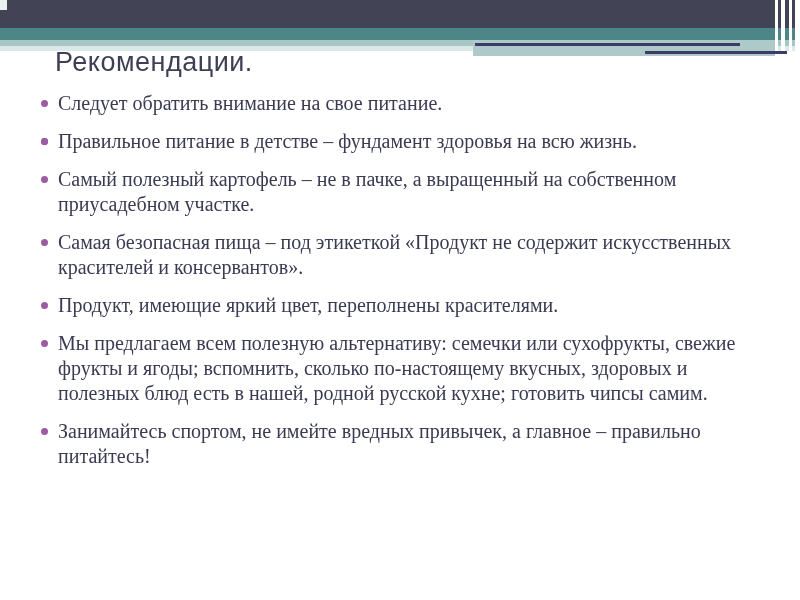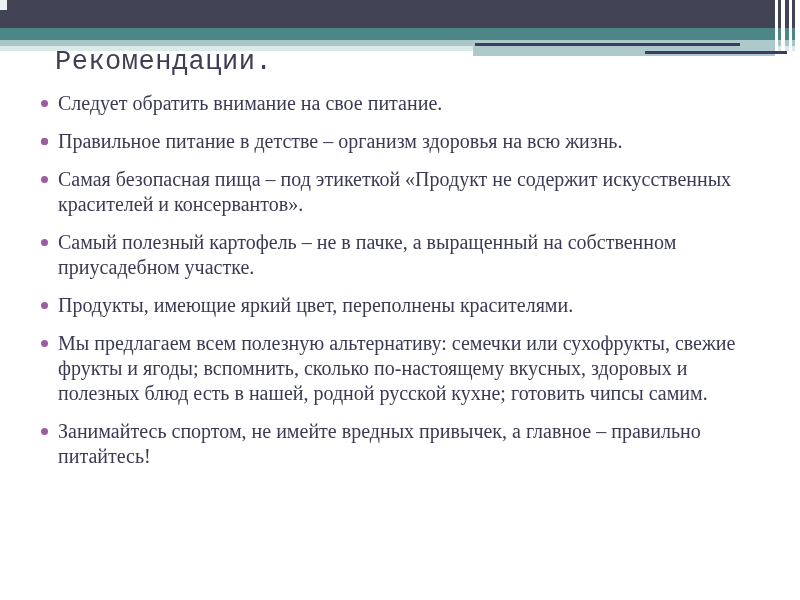--- a/index.html
+++ b/index.html
@@ -28,21 +28,21 @@
   .hdr-block{position:absolute;left:473px;top:40px;width:304px;height:16px;background:var(--right-block);}
   .gap{position:absolute;top:0;height:57px;background:var(--slide-bg);}
   .gap.g1{left:775px;width:3px;}
   .gap.g2{left:781px;width:4px;}
   .gap.g3{left:789px;width:3px;}
   .gap.g4{left:795px;width:5px;}
   .hdr-line1{position:absolute;left:475px;top:43px;width:265px;height:3px;background:var(--accent-line);}
   .hdr-line2{position:absolute;left:645px;top:51px;width:142px;height:3px;background:var(--accent-line);}
 
   
-  .title{position:absolute;left:55px;top:46px;font-family:Liberation Mono, monospace;
+  .title{position:absolute;left:55px;top:46px;font-family:Liberation Sans, sans-serif;
          font-size:27px;line-height:32px;font-weight:400;color:var(--title-text);letter-spacing:.5px;}
 
   
   .content{position:absolute;left:41px;top:91px;width:730px;}
   ul.bullets{list-style:none;}
   ul.bullets li{position:relative;padding-left:17px;margin-bottom:13px;
                 font-size:20px;line-height:25px;color:var(--body-text);}
   ul.bullets .dot{position:absolute;left:0;top:9px;width:7px;height:7px;border-radius:50%;
                   background:var(--bullet-dot);}
 </style>
@@ -63,22 +63,22 @@
   <div class="gap g4"></div>
   <div class="hdr-line1"></div>
   <div class="hdr-line2"></div>
 
   <h1 class="title">Рекомендации.</h1>
 
   <div class="content">
     <ul class="bullets">
         <li><span class="dot"></span><span>Следует обратить внимание на свое питание.</span></li>
         <li><span class="dot"></span></li>
-        <li><span class="dot"></span><span>Правильное питание в детстве – организм здоровья на всю жизнь.</span></li>
+        <li><span class="dot"></span><span>Правильное питание в детстве – фундамент здоровья на всю жизнь.</span></li>
+        <li><span class="dot"></span><span>Самый полезный картофель – не в пачке, а выращенный на собственном приусадебном участке.</span></li>
         <li><span class="dot"></span><span>Самая безопасная пища – под этикеткой «Продукт не содержит искусственных красителей и консервантов».</span></li>
-        <li><span class="dot"></span><span>Самый полезный картофель – не в пачке, а выращенный на собственном приусадебном участке.</span></li>
-        <li><span class="dot"></span><span>Продукты, имеющие яркий цвет, переполнены красителями.</span></li>
+        <li><span class="dot"></span><span>Продукт, имеющие яркий цвет, переполнены красителями.</span></li>
         <li><span class="dot"></span><span>Мы предлагаем всем полезную альтернативу: семечки или сухофрукты, свежие фрукты и ягоды; вспомнить, сколько по-настоящему вкусных, здоровых и полезных блюд есть в нашей, родной русской кухне; готовить чипсы самим.</span></li>
         <li><span class="dot"></span><span>Занимайтесь спортом, не имейте вредных привычек, а главное – правильно питайтесь!</span></li>
       </ul>
   </div>
 
 </div>
 
 </body></html>

